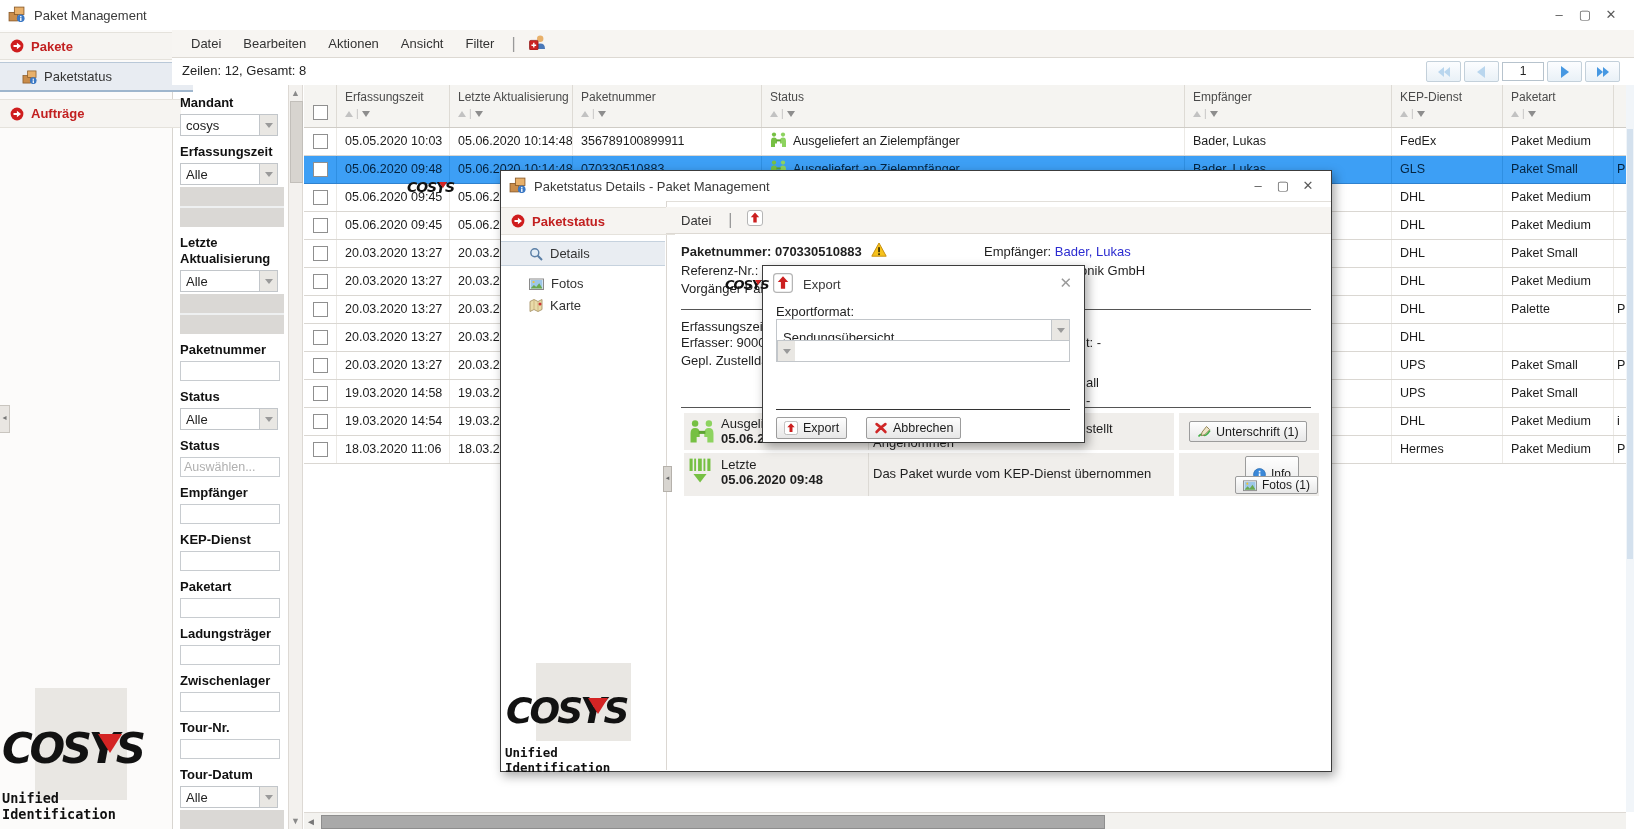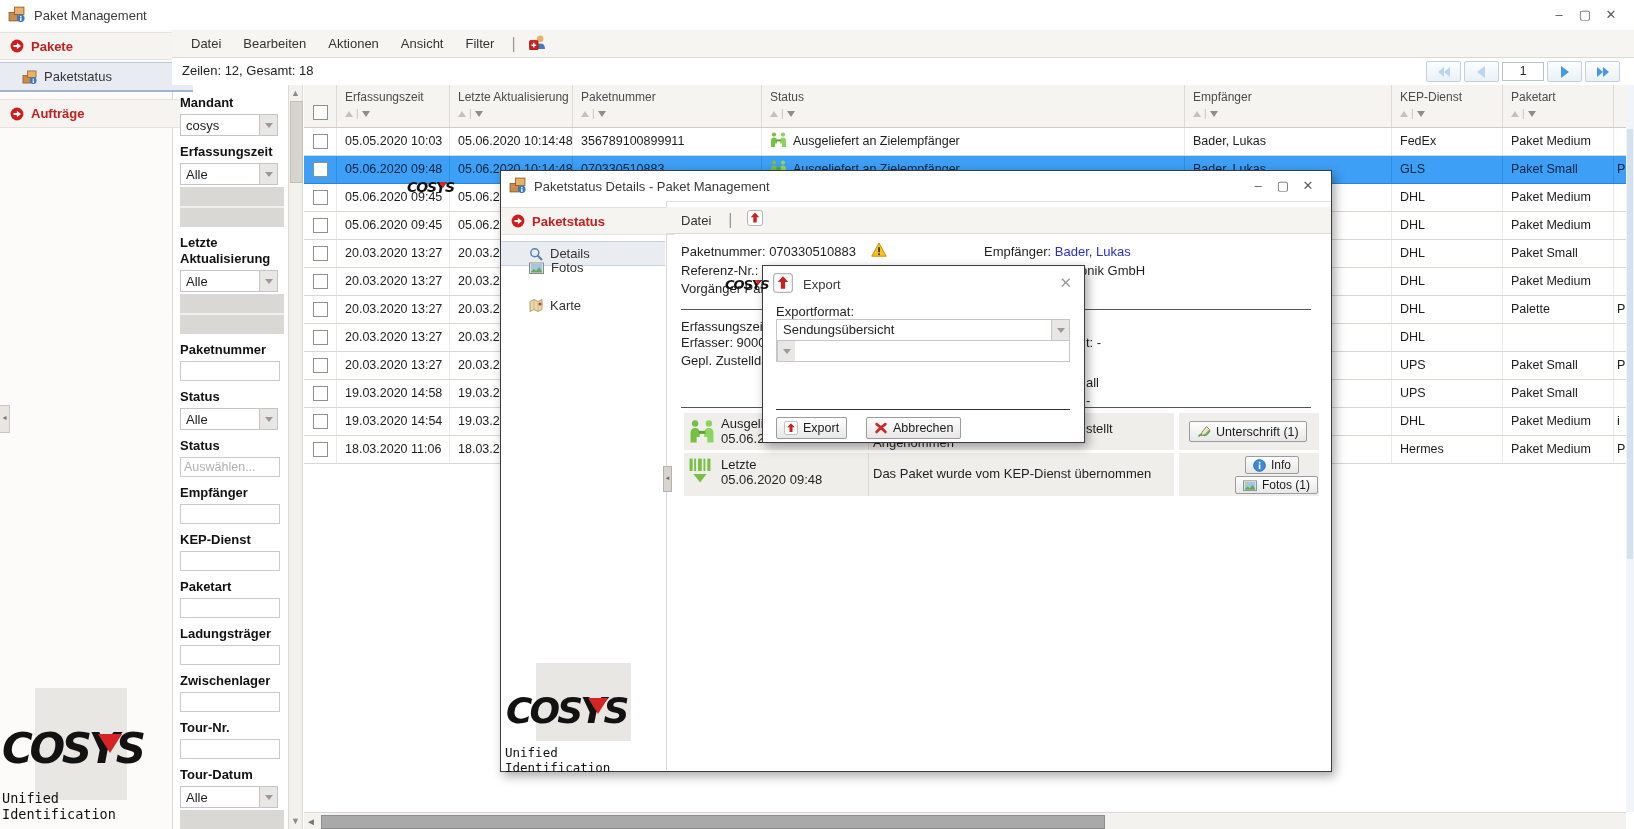--- a/index.html
+++ b/index.html
@@ -20,21 +20,21 @@
   .win-title{font-size:13px;color:#3a3a3a;}
   .wbtn{font-size:13px;color:#5a5a5a;width:22px;text-align:center;cursor:default;}
 
   
   #sidebar{left:0;top:30px;width:172px;height:799px;background:#fcfbfa;border-right:1px solid #d8d5d0;}
   .sb-item{position:absolute;left:0;width:171px;font-size:13px;display:flex;align-items:center;gap:7px;
            background:#f6f4f1;border-top:1px solid #e5e2dc;border-bottom:1px solid #e5e2dc;}
   .sb-red{color:#c22020;font-weight:bold;text-align:right;}
   .sb-sel{background:#e8ecf2;border-top:1px solid #b9c8d8;border-bottom:2px solid #9fb6cd;color:#333;}
   .logo-box{background:#e9e7e3;}
-  .logo-sub{font-weight:normal;font-size:13.5px;color:#111;letter-spacing:0;}
+  .logo-sub{font-weight:bold;font-size:13.5px;color:#111;letter-spacing:0;}
 
   
   #menubar{left:172px;top:30px;width:1462px;height:28px;background:#f7f5f2;border-bottom:1px solid #ddd9d3;
            display:flex;align-items:center;padding-left:8px;box-sizing:border-box;}
   .menu-item{font-size:13px;color:#333;padding:0 11px;line-height:27px;}
   .menu-sep{color:#999;padding:0 6px;}
   #toolbar{left:172px;top:58px;width:1462px;height:27px;background:#fff;}
   .rows-info{font-size:13px;color:#222;}
   .pgbtn{width:33px;height:19px;border:1px solid #c3d0da;border-radius:2px;
          background:linear-gradient(#fcfdff,#e9f1f7);display:flex;align-items:center;justify-content:center;}
@@ -89,31 +89,31 @@
   .dlg-title{font-size:13px;color:#3a3a3a;}
   .d-sidebar{position:absolute;left:0;top:30px;width:165px;height:569px;background:#fff;border-right:1px solid #dbd7d2;}
   .d-nav-hdr{position:absolute;left:0;top:6px;width:164px;height:26px;background:#f6f4f1;
              border-top:1px solid #e5e2dc;border-bottom:1px solid #e5e2dc;display:flex;align-items:center;gap:7px;}
   .d-nav-item{position:absolute;left:0;width:164px;height:25px;display:flex;align-items:center;gap:7px;
               font-size:13px;color:#333;padding-left:28px;box-sizing:border-box;}
   .d-nav-sel{background:#e9edf2;border-top:1px solid #c6d2de;border-bottom:1px solid #c6d2de;}
   .d-menubar{position:absolute;left:165px;right:0;top:36px;height:27px;background:#f6f4f1;
              border-bottom:1px solid #ddd9d3;display:flex;align-items:center;padding-left:15px;box-sizing:border-box;}
   .d-text{position:absolute;font-size:13px;color:#1f1f1f;white-space:nowrap;}
-  .d-bold{font-weight:normal;text-align:right;}
+  .d-bold{font-weight:bold;text-align:right;}
   .hline{position:absolute;border-top:1px solid #555;}
   .hist-panel{position:absolute;background:#f0eeeb;}
   .vline{position:absolute;border-left:1px solid #dcd9d4;}
   .btn{display:inline-flex;align-items:center;gap:5px;justify-content:center;font-size:12.5px;color:#1c1c1c;
        border:1px solid #9c9c9c;border-radius:2px;background:linear-gradient(#fefefe,#e7e7e7);padding:0 7px;box-sizing:border-box;}
   .link{color:#2b2bd0;}
 
   
   .x-select{position:absolute;height:22px;border:1px solid #c2c6ca;background:#fff;display:flex;box-sizing:border-box;}
-  .x-select .val{flex:1;font-size:13px;padding:2px 8px 0 6px;color:#222;}
+  .x-select .val{flex:1;font-size:13px;padding:2px 8px 0 6px;color:#222;margin-top:8px;}
   .x-close{font-size:15px;color:#9a9a9a;}
 </style>
 </head>
 <body>
 
 <svg width="0" height="0" style="position:absolute">
   <defs>
     <g id="ic-boxes">
       <rect x="1" y="6" width="8" height="8" fill="#c98c4a" stroke="#8a5a28" stroke-width="0.8"></rect>
       <rect x="6" y="1" width="9" height="7" fill="#e8b06a" stroke="#8a5a28" stroke-width="0.8"></rect>
@@ -253,21 +253,21 @@
 
     <span class="menu-sep">|</span>
     <span style="margin-left:6px">
       <svg width="18" height="16" viewBox="0 0 16 15">
           <use href="#ic-useradd"></use>
         </svg>
     </span>
   </div>
 
   <div class="abs" id="toolbar">
-    <span class="abs rows-info" style="left:10px;top:5px">Zeilen: 12, Gesamt: 18</span>
+    <span class="abs rows-info" style="left:10px;top:5px">Zeilen: 12, Gesamt: 8</span>
     <div class="abs" style="right:14px;top:3px;display:flex;gap:3px;align-items:center">
       <span class="pgbtn">
           <svg width="16" height="16" viewBox="0 0 16 16" fill="#b9d6ee">
             <use href="#ic-darrow-left"></use>
           </svg>
         </span>
       <span class="pgbtn">
           <svg width="16" height="16" viewBox="0 0 16 16" fill="#b9d6ee">
             <use href="#ic-arrow-left"></use>
           </svg>
@@ -689,21 +689,21 @@
             <use href="#ic-redcircle"></use>
           </svg>
         <span>Paketstatus</span>
       </div>
       <div class="d-nav-item d-nav-sel" style="top:40px">
         <svg width="14" height="14" viewBox="0 0 14 14">
             <use href="#ic-magnifier"></use>
           </svg>
         <span>Details</span>
       </div>
-      <div class="d-nav-item" style="top:54px">
+      <div class="d-nav-item" style="top:70px">
         <svg width="15" height="14" viewBox="0 0 15 14">
             <use href="#ic-photo"></use>
           </svg>
         <span>Fotos</span>
       </div>
       <div class="d-nav-item" style="top:92px">
         <svg width="14" height="15" viewBox="0 0 14 15">
             <use href="#ic-map"></use>
           </svg>
         <span>Karte</span>
@@ -761,21 +761,21 @@
 
     <div class="hist-panel" style="left:183px;top:282px;width:490px;height:43px"></div>
     <div class="hist-panel" style="left:678px;top:282px;width:140px;height:43px"></div>
     <div class="vline" style="left:367px;top:282px;height:43px"></div>
     <span class="abs" style="left:187px;top:287px"><svg width="24" height="26" viewBox="0 0 15.5 16">
           <use href="#ic-barcode"></use>
         </svg></span>
     <span class="d-text" style="left:220px;top:286px">Letzte</span>
     <span class="d-text d-bold" style="left:220px;top:301px">05.06.2020 09:48</span>
     <span class="d-text" style="left:372px;top:295px">Das Paket wurde vom KEP-Dienst übernommen</span>
-    <span class="btn abs" style="left:744px;top:285px;height:18px;font-size:12px">
+    <span class="btn abs" style="left:744px;top:285px;height:36px;font-size:12px">
       <svg width="13" height="13" viewBox="0 0 14 14">
           <use href="#ic-info"></use>
         </svg>
       <span>Info</span>
     </span>
     <span class="btn abs" style="left:734px;top:305px;height:18px;font-size:12px">
       <svg width="14" height="13" viewBox="0 0 15 14">
           <use href="#ic-photo"></use>
         </svg>
       <span>Fotos (1)</span>

